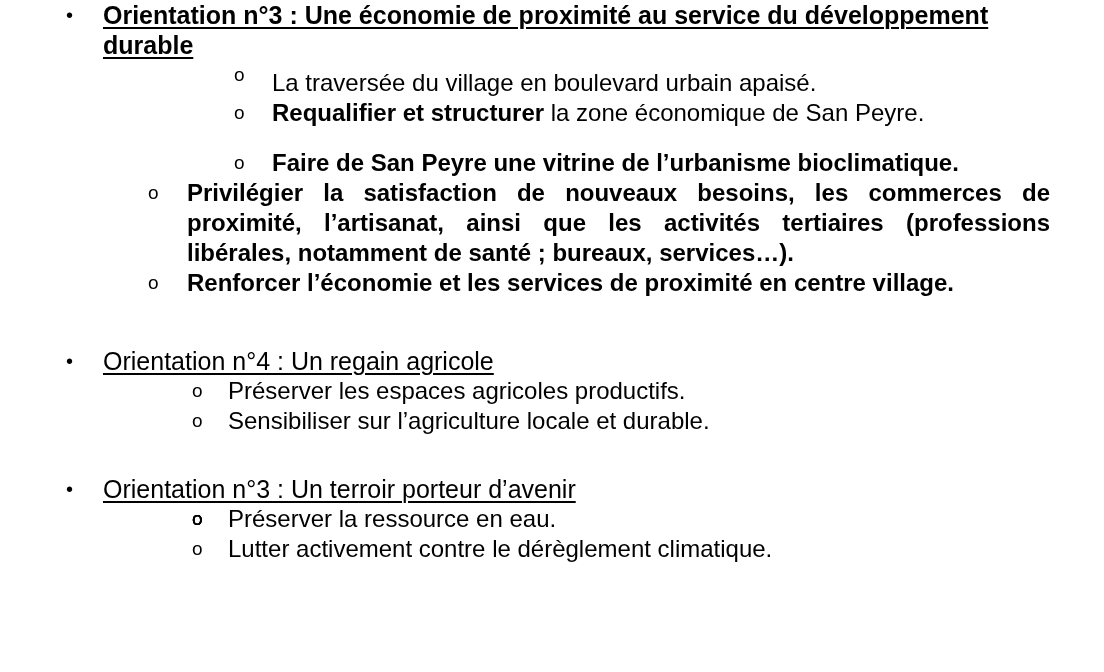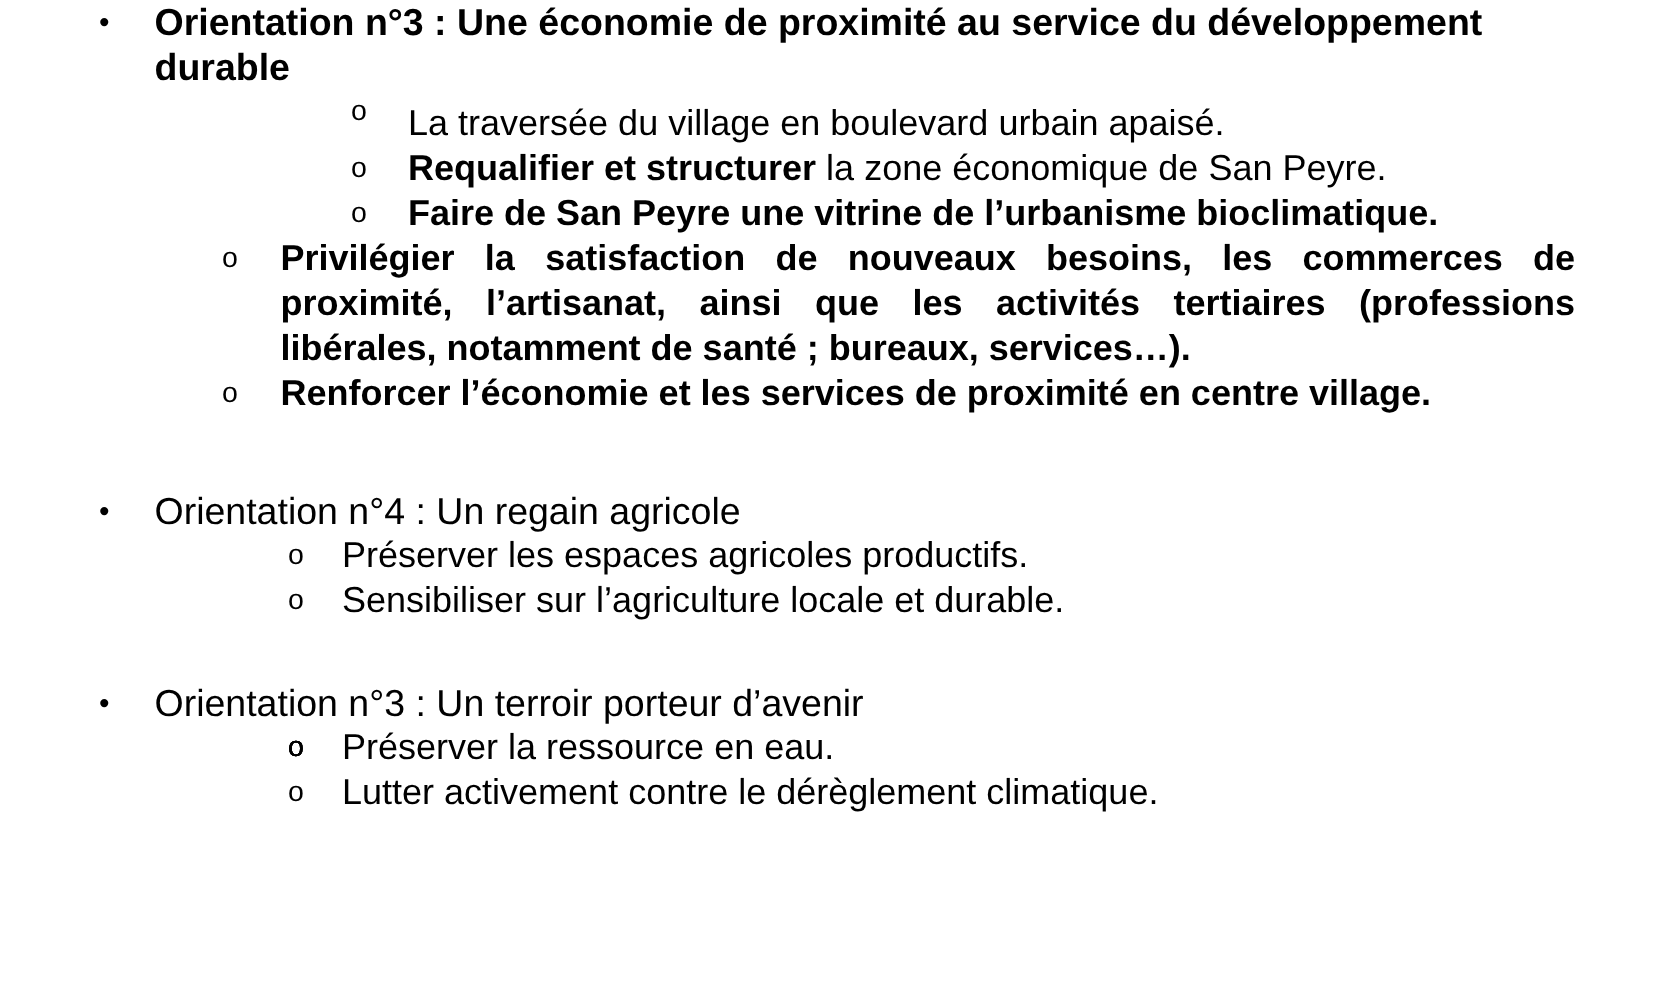--- a/index.html
+++ b/index.html
@@ -55,20 +55,21 @@
     font-size: 20px;
     line-height: 30px;
   }
 
   .lvl1 > .body-text {
     margin-left: 103px;
     padding-right: 34px;
   }
 
   .heading-link {
+    text-decoration: underline;
     text-underline-offset: 3px;
     text-decoration-thickness: 2px;
   }
 
   .heading-bold {
     font-weight: bold;
   }
 
   
   .lvl2a {
@@ -115,21 +116,21 @@
     left: 234px;
     font-size: 19px;
     line-height: 30px;
   }
 
   .lvl3 > .body-text {
     margin-left: 272px;
     padding-right: 34px;
   }
 
-  .bold { font-weight: bold; }
+  .bold { font-weight: bold; margin-top: 20px; }
 
   
   .group { display: block; }
   .spacer-lg { display: block; height: 48px; }
   .spacer-md { display: block; height: 38px; }
 
   .pad-top-3 { padding-top: 8px; }
 </style>
 </head>
 <body>

